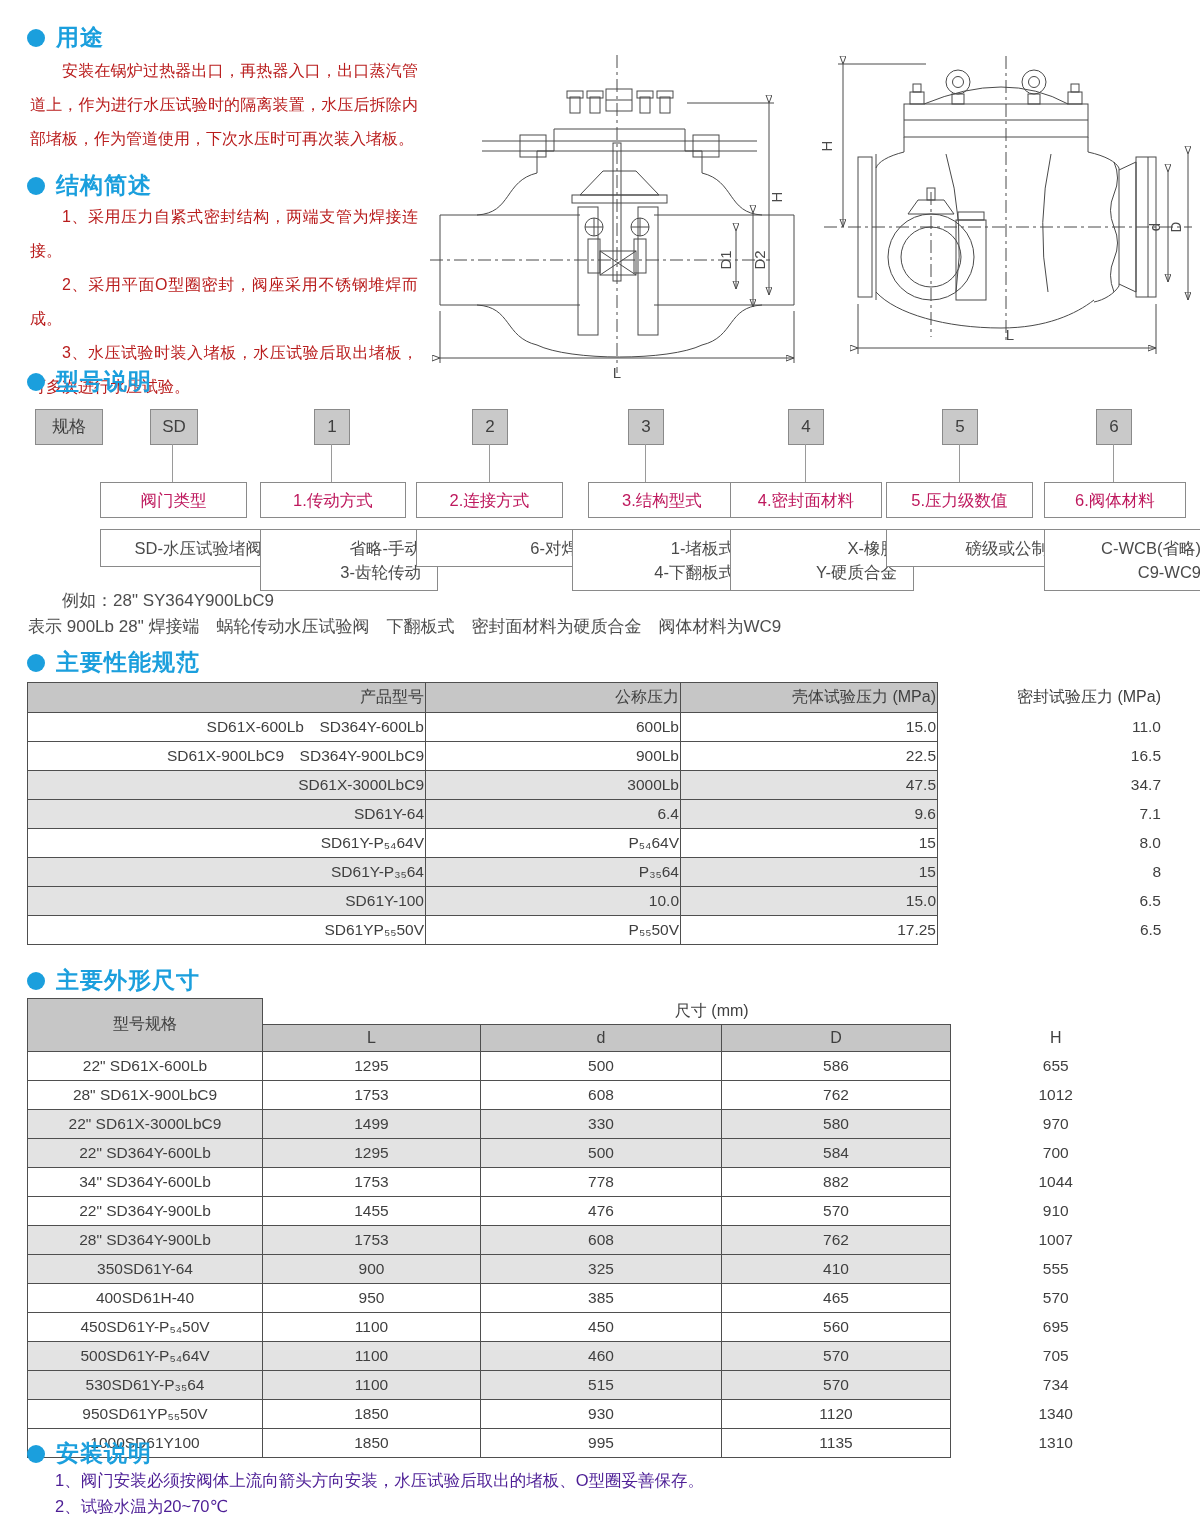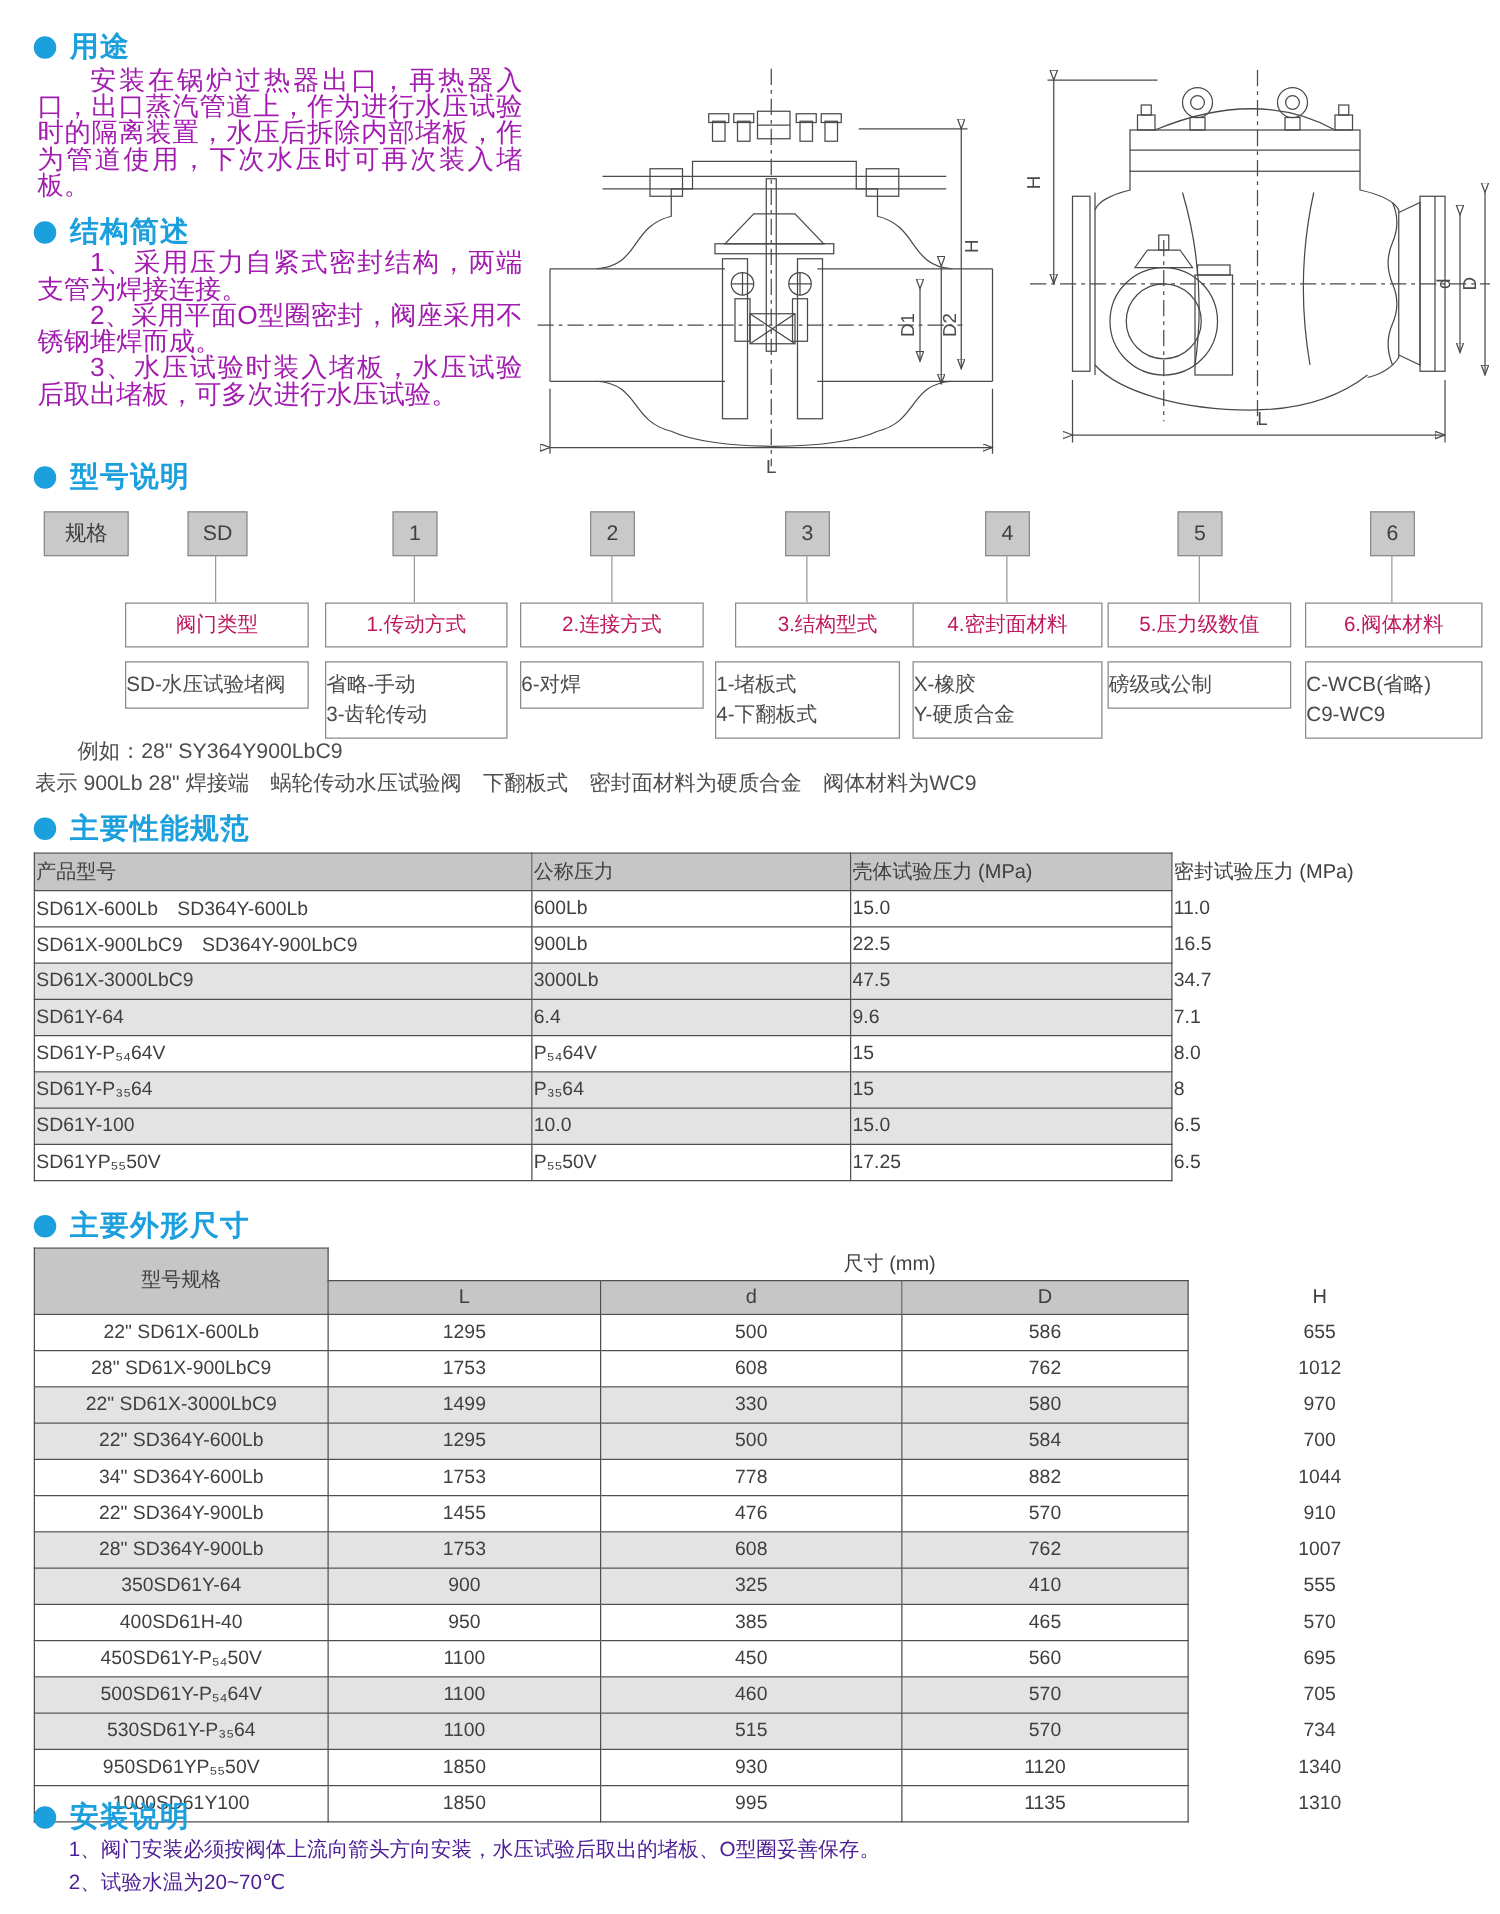--- a/index.html
+++ b/index.html
@@ -4,37 +4,37 @@
 <style>
   html,body{margin:0;padding:0;background:#fff;}
   .page{position:relative;width:1200px;height:1531px;background:#fff;overflow:hidden;
         font-family:"Liberation Sans","DejaVu Sans",sans-serif;color:#4a4a4a;border-radius:31px;}
   .abs{position:absolute;}
   
   .sec-head{display:flex;align-items:center;gap:11px;}
   .dot{width:18px;height:18px;border-radius:50%;background:#1b9fdd;flex:0 0 auto;}
   .sec-head .t{font-size:23px;font-weight:bold;color:#1b9fdd;letter-spacing:1px;}
   
-  .para{font-size:21px;line-height:21px;text-align:justify;color:#a21caf;}
+  .para{font-size:16px;line-height:34px;text-align:justify;color:#b91c1c;}
   .indent{text-indent:2em;}
   .note{font-size:16.5px;line-height:26px;color:#4c1d95;}
   
   .diagram{position:absolute;left:0;top:405px;width:1200px;height:182px;}
   .gbox{position:absolute;top:4px;height:34px;line-height:34px;text-align:center;
         background:#c9c9c9;border:1px solid #8a8a8a;font-size:17px;color:#3f3f3f;}
   .conn{position:absolute;top:39px;height:38px;width:1px;background:#9a9a9a;}
   .lbox{position:absolute;top:77px;height:34px;line-height:34px;text-align:center;
         background:#fff;border:1px solid #8a8a8a;font-size:16.5px;color:#be185d;}
-  .dbox{position:absolute;top:124px;text-align:left;background:#fff;border:1px solid #8a8a8a;
-        font-size:16.5px;color:#4a4a4a;padding:6px 0;line-height:24px;}
+  .dbox{position:absolute;top:124px;text-align:right;background:#fff;border:1px solid #8a8a8a;
+        font-size:16.5px;color:#4a4a4a;padding:6px 16px;line-height:24px;}
   .ex1{font-size:17px;color:#4d4d4d;}
   .ex2{font-size:17px;color:#4d4d4d;}
   
   table{border-collapse:collapse;table-layout:fixed;}
-  .spec-table th,.spec-table td{border:1px solid #4f4f4f;text-align:left;
+  .spec-table th,.spec-table td{border:1px solid #4f4f4f;text-align:right;
         font-weight:normal;overflow:hidden;white-space:nowrap;}
   .spec-table th{background:#c6c6c6;height:27px;font-size:16px;color:#3f3f3f;}
   .spec-table td{height:26px;font-size:15.5px;color:#3f3f3f;background:#fff;}
   .spec-table tr.alt td{background:#e3e3e3;}
   .spec-table th.plain,.spec-table td.plain{border:none;background:#fff !important;}
   .dim-table th,.dim-table td{border:1px solid #4f4f4f;text-align:center;
         font-weight:normal;overflow:hidden;white-space:nowrap;}
   .dim-table th{background:#c6c6c6;font-size:16px;color:#3f3f3f;height:24px;}
   .dim-table th.corner{height:46px;}
   .dim-table td{height:26px;font-size:15.5px;color:#3f3f3f;background:#fff;}

